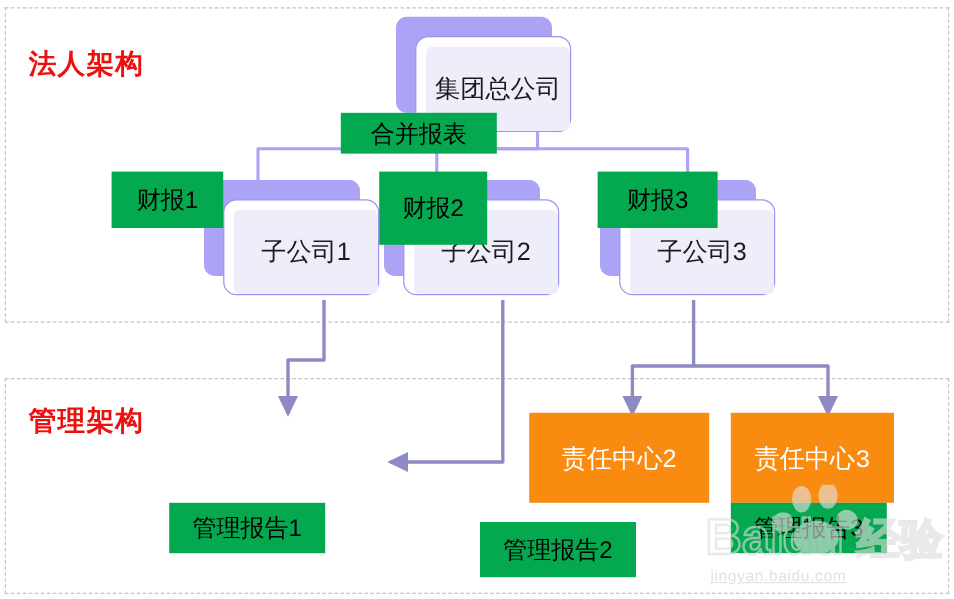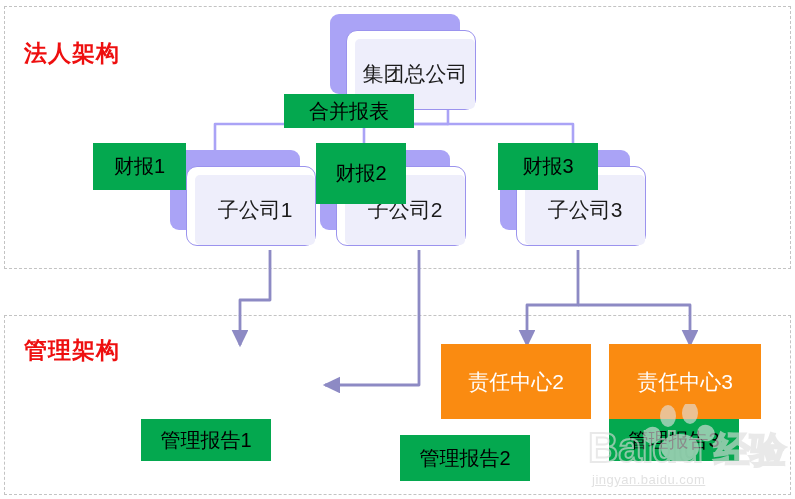--- a/index.html
+++ b/index.html
@@ -199,21 +199,21 @@
 
   <div class="tag-green" style="left:93px; top:143px; width:93px; height:47px;">财报1</div>
 
   <div class="tag-green" style="left:316px; top:143px; width:90px; height:61px;">财报2</div>
 
   <div class="tag-green" style="left:498px; top:143px; width:100px; height:47px;">财报3</div>
 
 
   <div class="box-orange" style="left:441px; top:344px; width:150px; height:75px;">责任中心2</div>
 
-  <div class="box-orange" style="left:609px; top:344px; width:152px; height:75px;">责任中心3</div>
+  <div class="box-orange" style="left:609px; top:344px; width:136px; height:75px;font-family:Liberation Mono, monospace;">责任中心3</div>
 
   <div class="tag-green" style="left:97px; top:419px; width:130px; height:42px;margin-left:44px;">管理报告1</div>
 
   <div class="tag-green" style="left:400px; top:435px; width:130px; height:46px;">管理报告2</div>
 
   <div class="tag-green" style="left:609px; top:419px; width:130px; height:42px;">管理报告3</div>
 
   <div id="watermark">
     <svg width="205" height="92" viewBox="0 0 205 92" xmlns="http://www.w3.org/2000/svg">
       <g fill="#e3e3e3">

